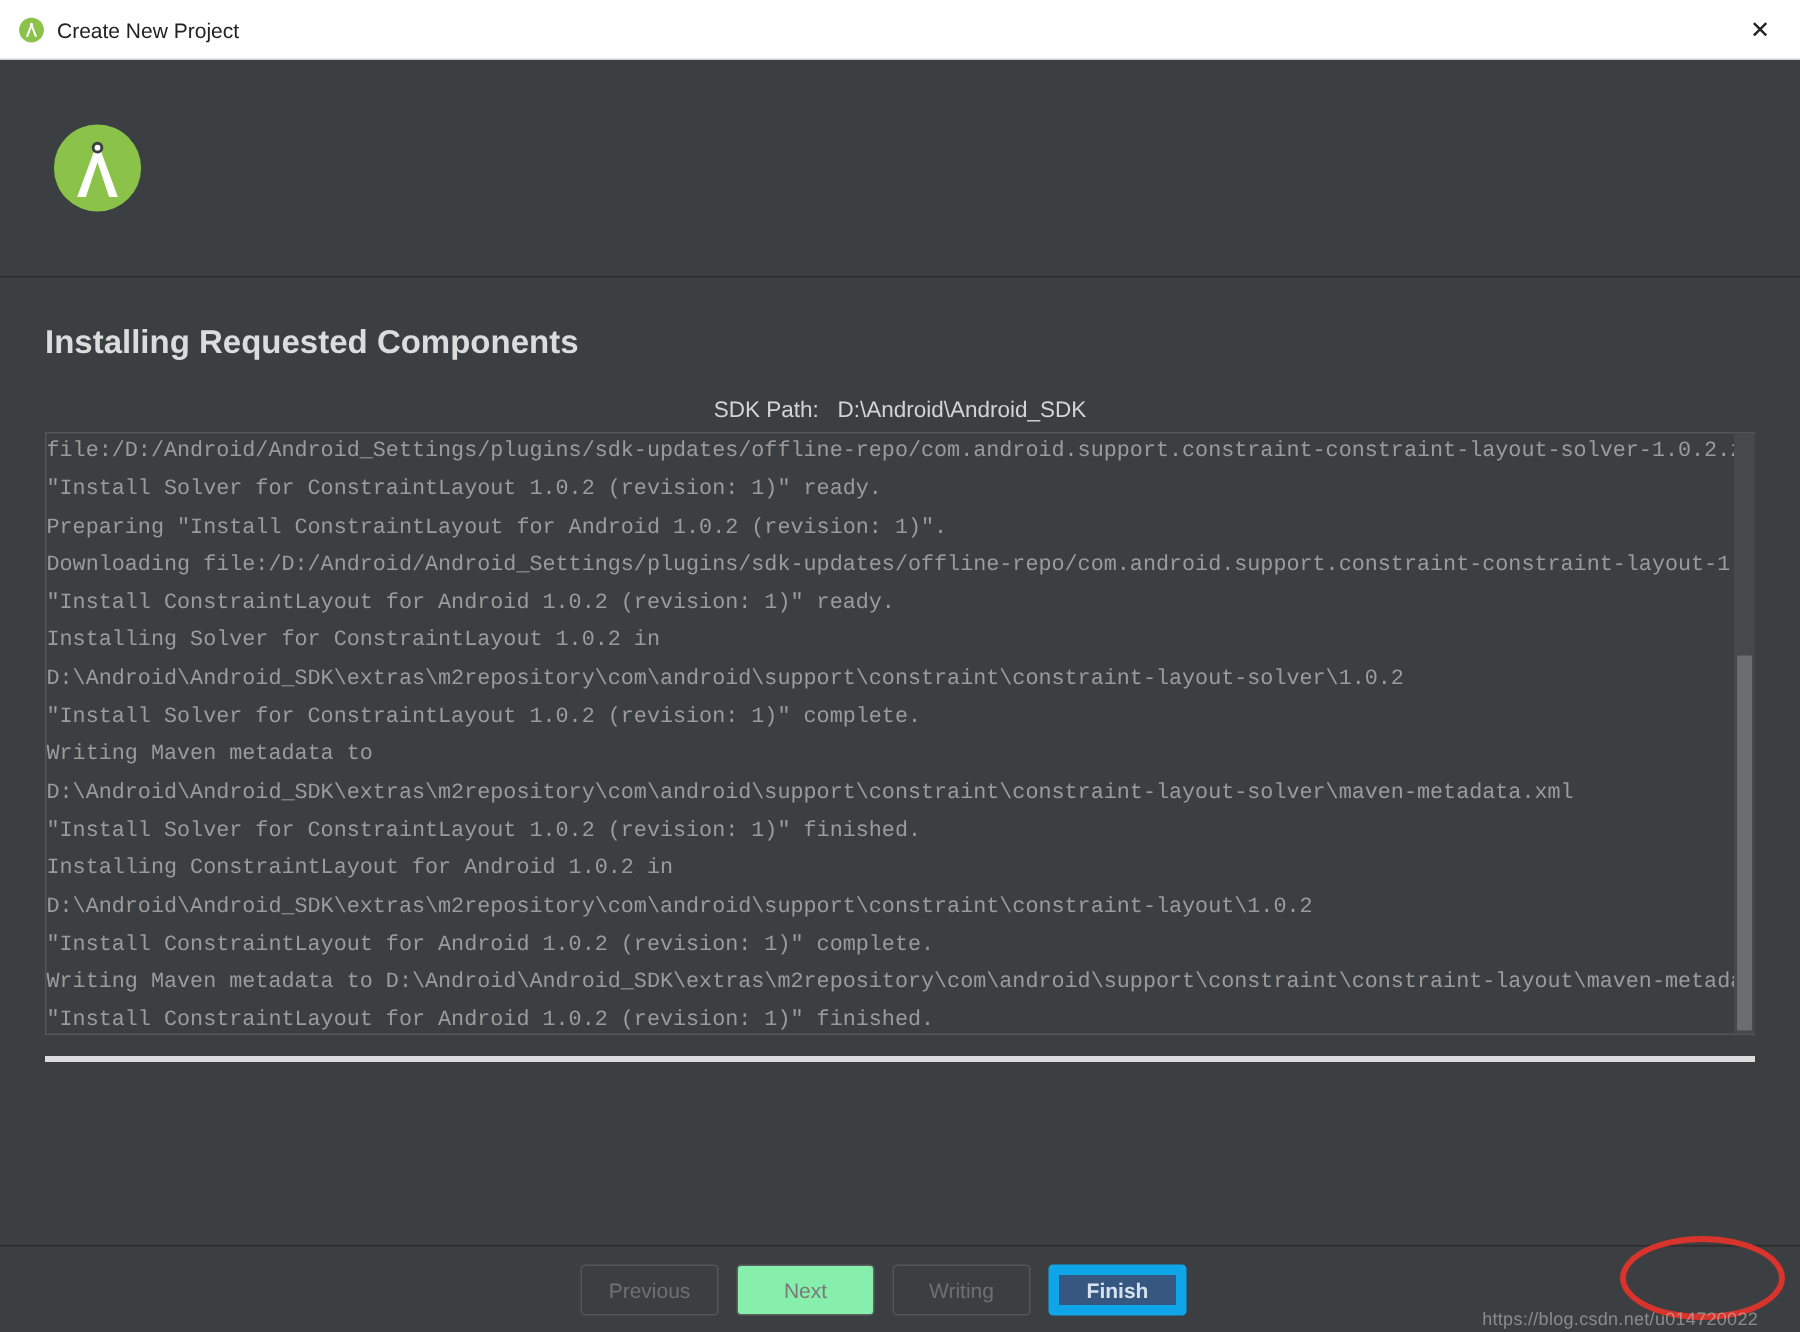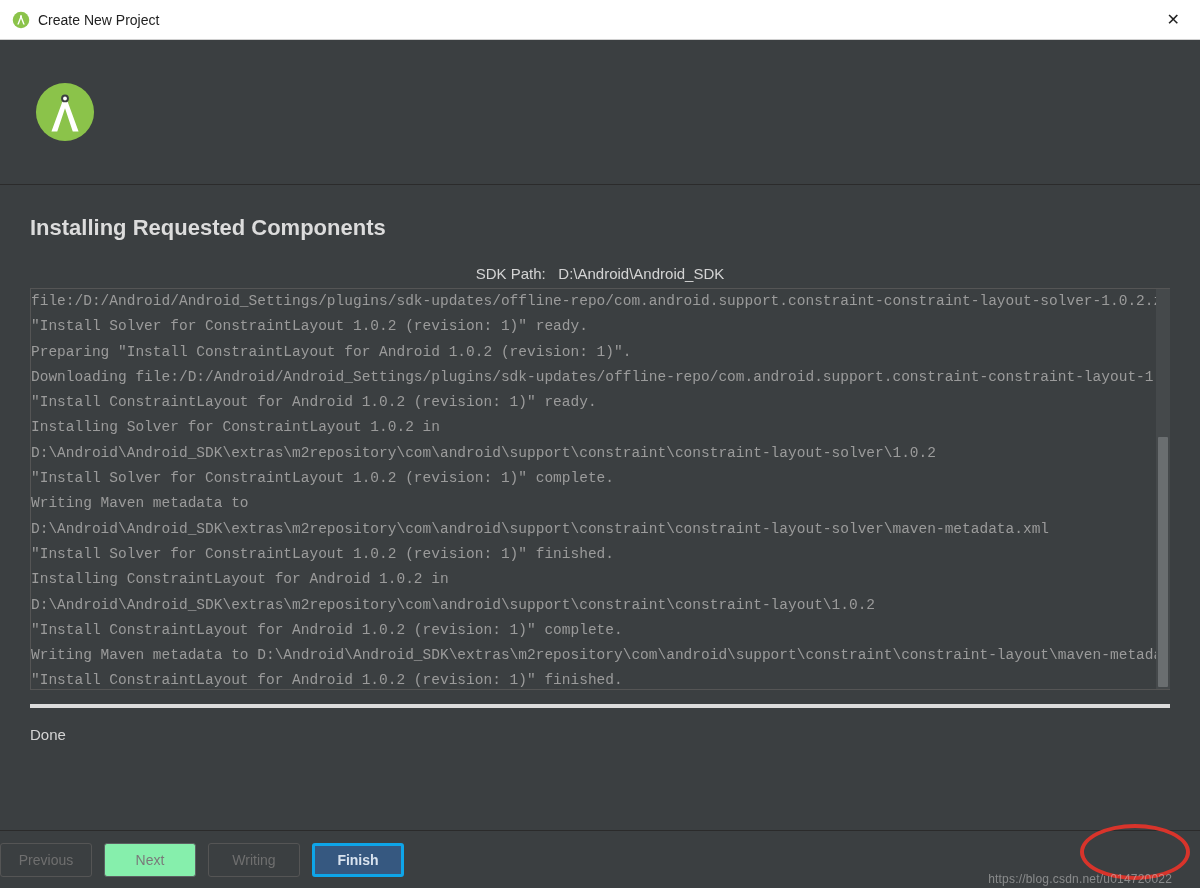--- a/index.html
+++ b/index.html
@@ -121,21 +121,21 @@
       color: #d4d4d4;
       font-size: 15px;
       margin-top: 18px;
     }
     .footer {
       background: #3b3f41;
       border-top: 1px solid #2b2b2b;
       height: 58px;
       display: flex;
       align-items: center;
-      justify-content: flex-start;
+      justify-content: center;
       padding-right: 22px;
       gap: 12px;
       position: relative;
     }
     .btn {
       min-width: 92px;
       height: 34px;
       background: #86efac;
       border: 1px solid #5c6062;
       color: #bcbcbc;
@@ -151,21 +151,21 @@
     .btn.ghost {
       background: transparent;
       border: 1px solid #6a6a6a;
     }
     .btn.ghost.disabled {
       color: #6f6f6f;
       border-color: #555;
     }
     .btn.primary {
       background: #365880;
-      border: 3px solid #0ea5e9;
+      border: 7px solid #0ea5e9;
       color: #d8e2ee;
       font-weight: 600;
     }
     .highlight-circle {
       position: absolute;
       right: 10px;
       bottom: 8px;
       width: 110px;
       height: 56px;
       border: 4px solid #d8342b;
@@ -233,21 +233,20 @@
 D:\Android\Android_SDK\extras\m2repository\com\android\support\constraint\constraint-layout\1.0.2
 "Install ConstraintLayout for Android 1.0.2 (revision: 1)" complete.
 Writing Maven metadata to D:\Android\Android_SDK\extras\m2repository\com\android\support\constraint\constraint-layout\maven-metadata.xml
 "Install ConstraintLayout for Android 1.0.2 (revision: 1)" finished.</div>
     <div class="log-scrollbar">
       <div class="log-thumb"></div>
     </div>
   </div>
 
   <div class="progress-bar-container"></div>
-  <div class="status-text">Done</div>
 </div>
 
 <div class="footer">
   <button class="btn ghost disabled">Previous</button>
   <button class="btn disabled">Next</button>
   <button class="btn ghost disabled">Writing</button>
   <button class="btn primary">Finish</button>
   <div class="highlight-circle"></div>
   <div class="watermark">https://blog.csdn.net/u014720022</div>
 </div>

